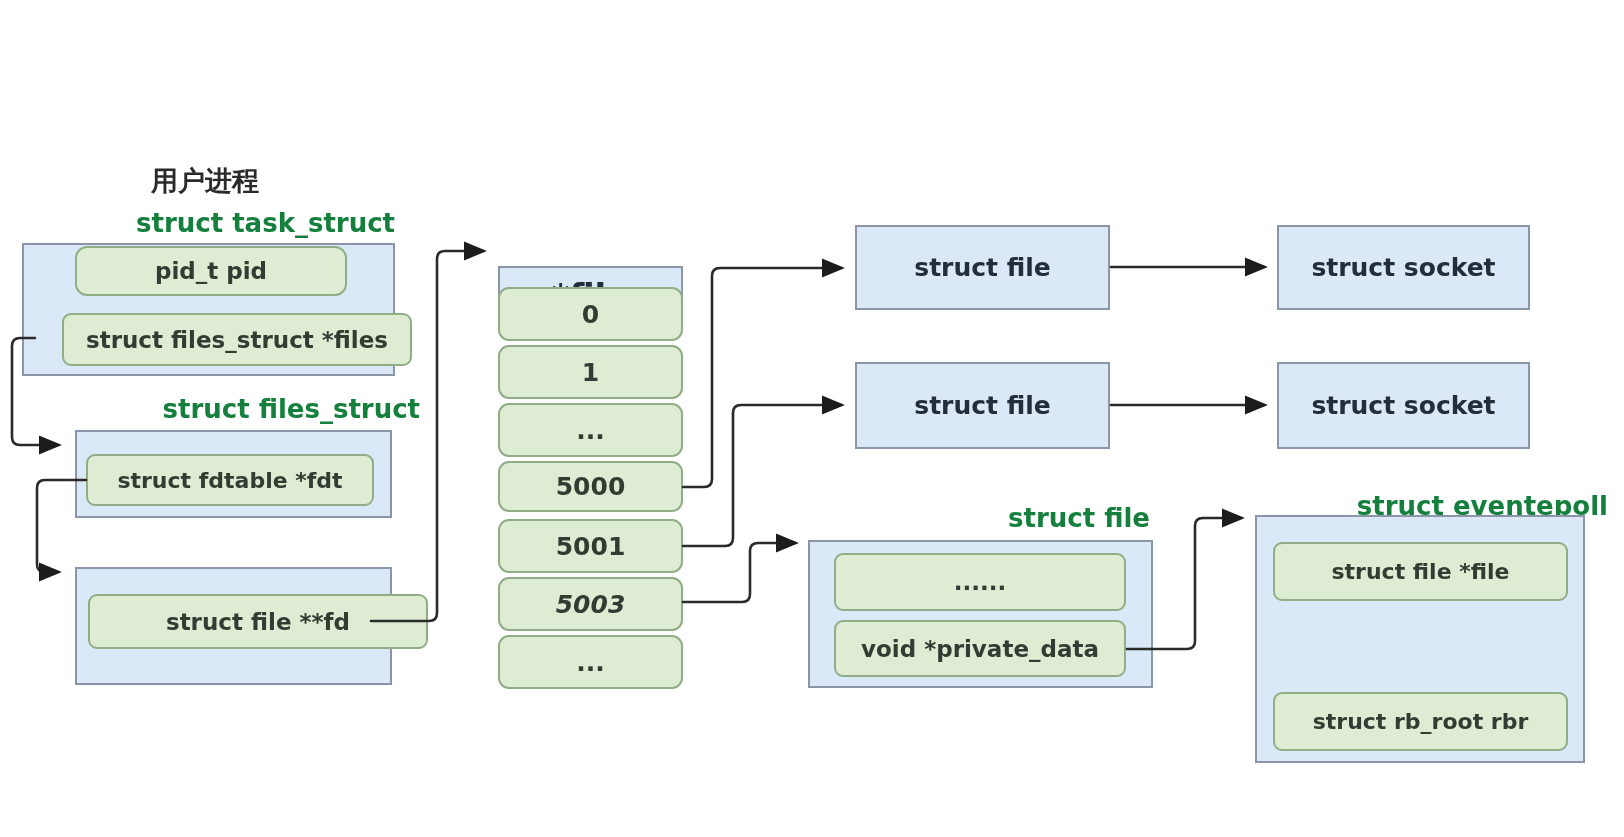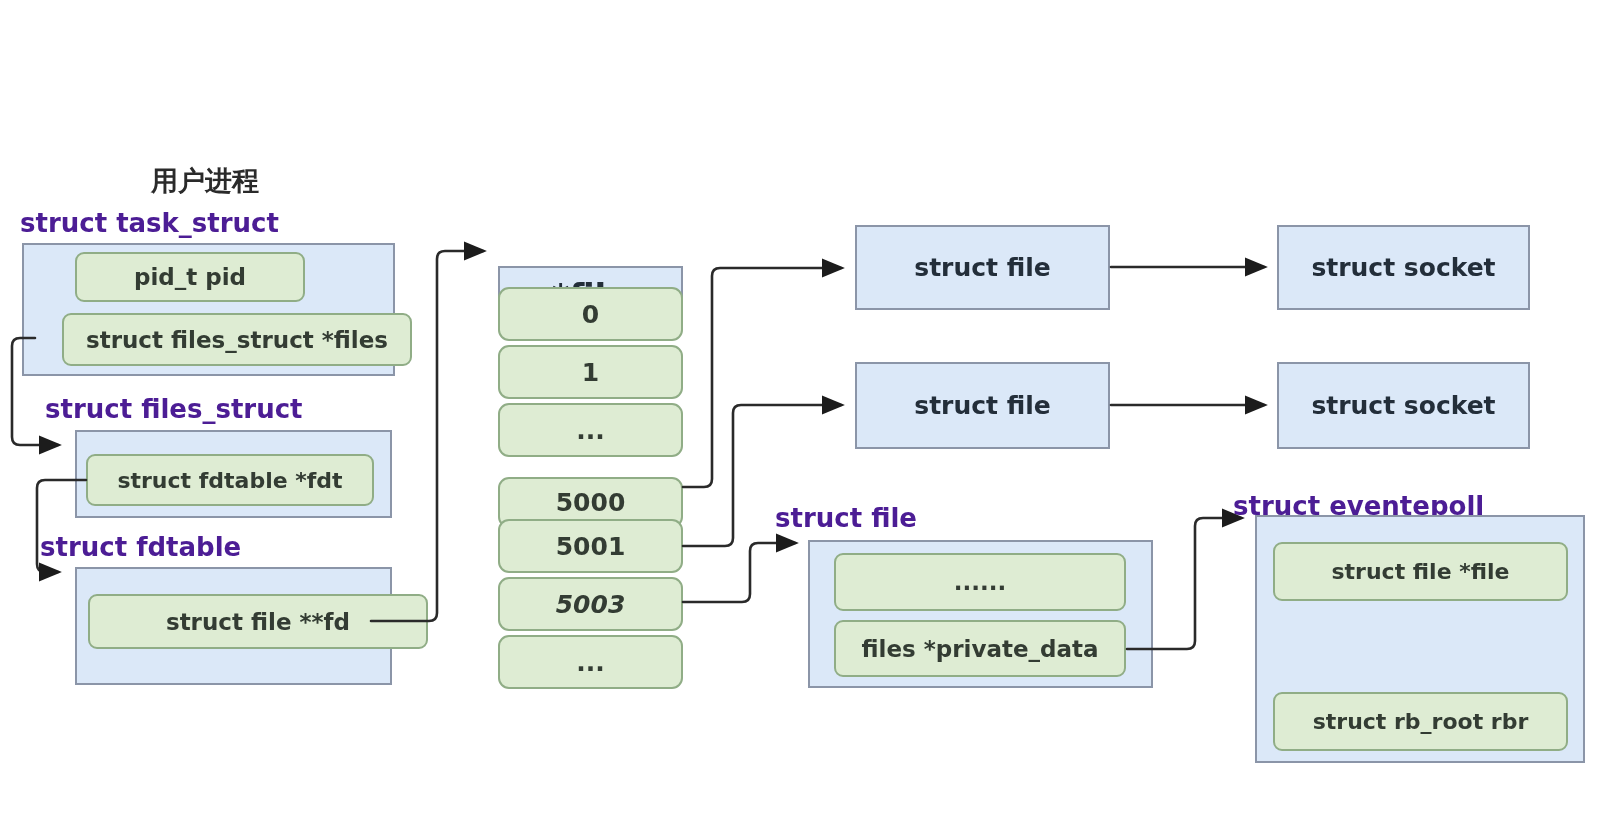--- a/index.html
+++ b/index.html
@@ -10,22 +10,22 @@
     font-family:"DejaVu Sans",sans-serif;
     overflow:hidden;
   }
   .abs{position:absolute;box-sizing:border-box;}
   .title{
     font-family:"Liberation Sans",sans-serif;
     font-size:36px;color:#0a0a0a;letter-spacing:1px;
     text-align:center;font-weight:400;
   }
   .struct-label{
-    font-weight:700;font-size:26px;color:#4c1d95;
-    text-align:left;white-space:nowrap;
+    font-weight:700;font-size:26px;color:#15803d;
+    text-align:right;white-space:nowrap;
   }
   .cn-label{
     font-weight:700;font-size:27px;color:#2a2a2a;
     text-align:center;white-space:nowrap;
   }
   .bluebox{
     background:#dbe8f8;border:2px solid #8b95a8;
   }
   .greenbox{
     background:#deecd3;border:2px solid #90ad86;border-radius:9px;
@@ -48,54 +48,53 @@
 <body>
 
 <div id="canvas">
 
 
   <div class="abs cn-label" style="left:60px;top:163px;width:290px;">用户进程</div>
 
   <div class="abs struct-label" style="left:20px;top:208px;width:375px;">struct task_struct</div>
 
   <div class="abs bluebox layer-boxes" style="left:22px;top:243px;width:373px;height:133px;"></div>
-  <div class="abs greenbox layer-boxes" style="left:75px;top:252px;width:230px;height:50px;">
+  <div class="abs greenbox layer-boxes" style="left:75px;top:246px;width:272px;height:50px;border-radius:12px;">
     <span class="field-text" style="font-size:23px;">pid_t pid</span>
   </div>
   <div class="abs greenbox layer-boxes" style="left:35px;top:313px;width:350px;height:53px;margin-left:27px;">
     <span class="field-text" style="font-size:23px;">struct files_struct *files</span>
   </div>
 
   <div class="abs struct-label" style="left:45px;top:394px;width:375px;">struct files_struct</div>
 
   <div class="abs bluebox layer-boxes" style="left:75px;top:430px;width:317px;height:88px;"></div>
   <div class="abs greenbox layer-boxes" style="left:86px;top:454px;width:288px;height:52px;">
     <span class="field-text" style="font-size:22px;">struct fdtable *fdt</span>
   </div>
 
-  <div class="abs struct-label" style="left:40px;top:532px;width:375px;">struct fdtable</div>
 
   <div class="abs bluebox layer-boxes" style="left:75px;top:567px;width:317px;height:118px;"></div>
   <div class="abs greenbox layer-boxes" style="left:88px;top:594px;width:340px;height:55px;">
     <span class="field-text" style="font-size:23px;">struct file **fd</span>
   </div>
 
   <div class="abs bluebox bluebox-label layer-boxes" style="left:498px;top:223px;width:185px;height:60px;font-size:34px;margin-top:43px;">
     <span>*file</span>
   </div>
   <div class="abs greenbox fd-cell layer-boxes" style="left:498px;top:287px;width:185px;height:54px;">
     <span class="field-text" style="font-size:25px;">0</span>
   </div>
   <div class="abs greenbox fd-cell layer-boxes" style="left:498px;top:345px;width:185px;height:54px;">
     <span class="field-text" style="font-size:25px;">1</span>
   </div>
   <div class="abs greenbox fd-cell layer-boxes" style="left:498px;top:403px;width:185px;height:54px;">
     <span class="field-text" style="font-size:25px;">...</span>
   </div>
-  <div class="abs greenbox fd-cell layer-boxes" style="left:498px;top:461px;width:185px;height:51px;margin-top:16px;">
+  <div class="abs greenbox fd-cell layer-boxes" style="left:498px;top:461px;width:185px;height:51px;">
     <span class="field-text" style="font-size:25px;">5000</span>
   </div>
   <div class="abs greenbox fd-cell layer-boxes" style="left:498px;top:519px;width:185px;height:54px;">
     <span class="field-text" style="font-size:25px;">5001</span>
   </div>
   <div class="abs greenbox fd-cell layer-boxes" style="left:498px;top:577px;width:185px;height:54px;">
     <span class="field-text" style="font-size:25px;font-style:italic;">5003</span>
   </div>
   <div class="abs greenbox fd-cell layer-boxes" style="left:498px;top:635px;width:185px;height:54px;">
     <span class="field-text" style="font-size:25px;">...</span>
@@ -113,21 +112,21 @@
   <div class="abs bluebox bluebox-label layer-boxes" style="left:1277px;top:362px;width:253px;height:87px;font-size:25px;">
     <span>struct socket</span>
   </div>
 
   <div class="abs struct-label" style="left:775px;top:503px;width:375px;">struct file</div>
   <div class="abs bluebox layer-boxes" style="left:808px;top:540px;width:345px;height:148px;"></div>
   <div class="abs greenbox layer-boxes" style="left:834px;top:553px;width:292px;height:58px;">
     <span class="field-text" style="font-size:23px;">......</span>
   </div>
   <div class="abs greenbox layer-boxes" style="left:834px;top:620px;width:292px;height:57px;">
-    <span class="field-text" style="font-size:23px;">files *private_data</span>
+    <span class="field-text" style="font-size:23px;">void *private_data</span>
   </div>
 
   <div class="abs struct-label" style="left:1233px;top:478px;width:375px;margin-top:13px;">struct eventepoll</div>
   <div class="abs bluebox layer-boxes" style="left:1255px;top:515px;width:330px;height:248px;"></div>
   <div class="abs greenbox layer-boxes" style="left:1273px;top:542px;width:295px;height:59px;">
     <span class="field-text" style="font-size:22px;">struct file *file</span>
   </div>
   <div class="abs greenbox layer-boxes" style="left:1273px;top:692px;width:295px;height:59px;">
     <span class="field-text" style="font-size:22px;">struct rb_root rbr</span>
   </div>

